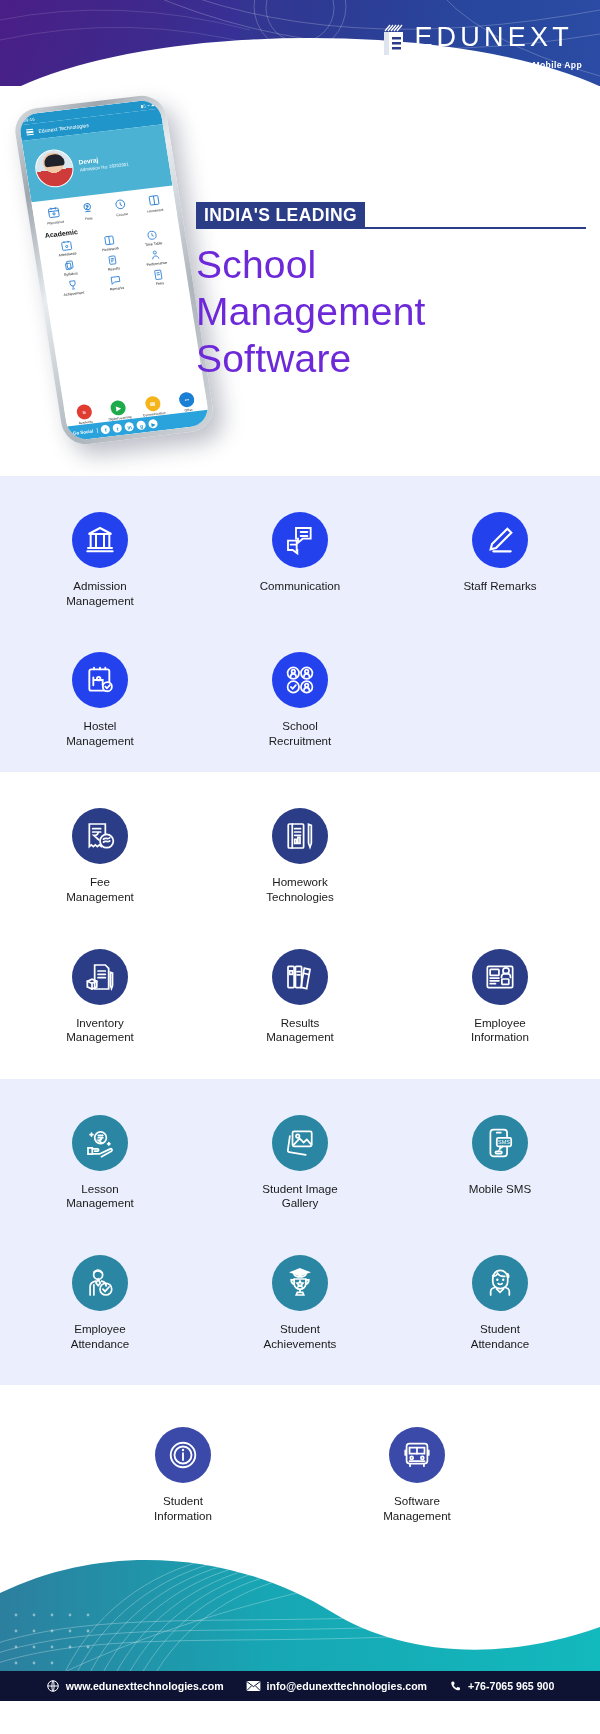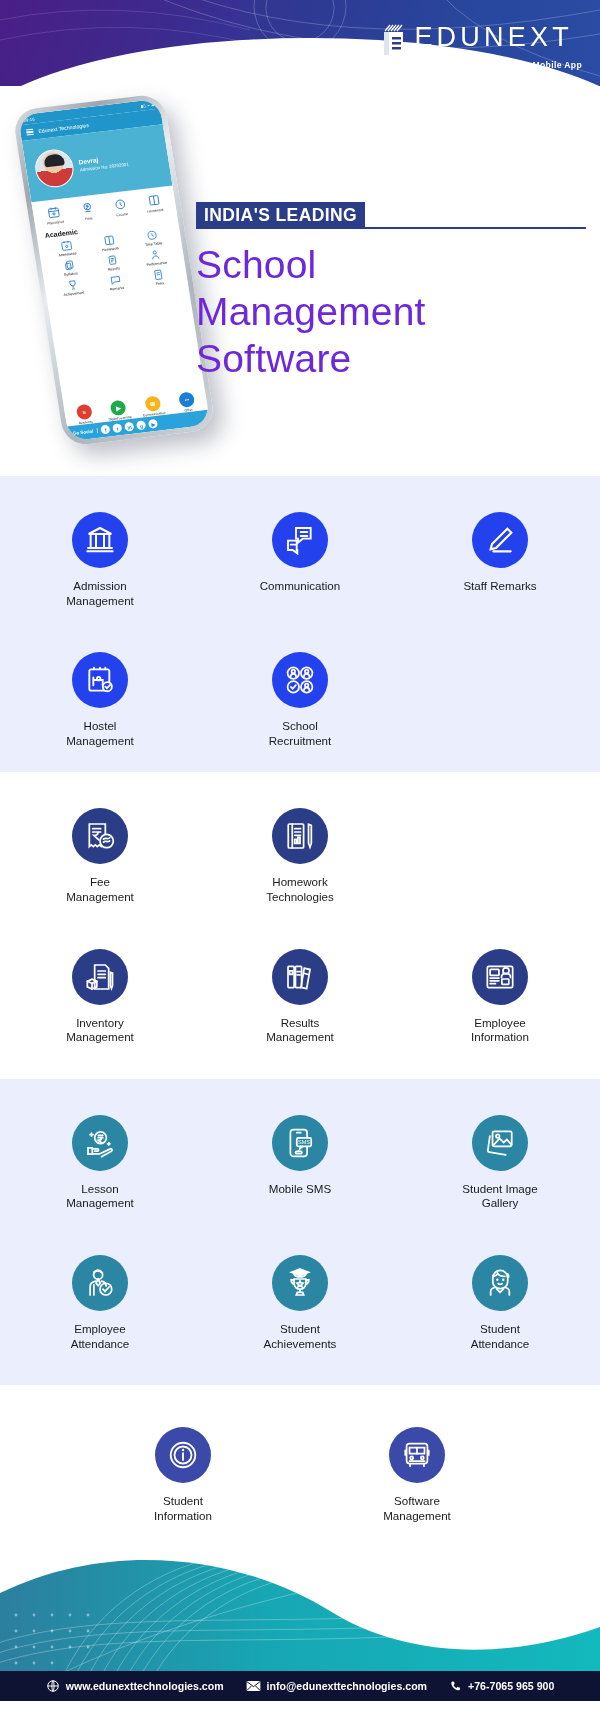--- a/index.html
+++ b/index.html
@@ -548,45 +548,45 @@
         </div>
         <div class="fcap">
           <div>Lesson</div>
           <div>Management</div>
         </div>
       </div>
 
       <div class="fcell">
         <div class="circle" style="background:#2a86a3">
           <svg width="32" height="32" viewBox="0 0 24 24" fill="none" stroke="#fff" stroke-width="1.3" stroke-linecap="round">
+            <rect x="6.4" y="3.2" width="14.4" height="11.4" rx="1.2"></rect>
+            <circle cx="10.3" cy="6.8" r="1.3"></circle>
+              <path d="M7.4 13.2l4.3-4.6 3 3 2.4-2.2 3.4 3.8"></path>
+            <path d="M4.4 6.8 2.9 17.4c-.1.8.4 1.4 1.1 1.5l12.3 2"></path>
+          </svg>
+        </div>
+        <div class="fcap">
+          <div>Student Image</div>
+          <div>Gallery</div>
+        </div>
+      </div>
+
+      <div class="fcell">
+        <div class="circle" style="background:#2a86a3">
+          <svg width="32" height="32" viewBox="0 0 24 24" fill="none" stroke="#fff" stroke-width="1.3" stroke-linecap="round">
             <rect x="4.8" y="2" width="12.5" height="20" rx="2.4"></rect>
               <path d="M9.6 4.3h3"></path>
               <rect x="8.6" y="18.3" width="4.8" height="1.6" rx=".8"></rect>
             <rect x="9.6" y="8.2" width="10.8" height="6.4" rx="1.2" fill="#2a86a3"></rect>
             <text x="15" y="12.9" font-size="4.2" fill="#fff" text-anchor="middle" font-family="Liberation Sans, sans-serif" stroke="none">SMS</text>
             <path d="M12.4 14.6l-.6 2 2.2-2"></path>
           </svg>
         </div>
         <div class="fcap">
           <div>Mobile SMS</div>
-        </div>
-      </div>
-
-      <div class="fcell">
-        <div class="circle" style="background:#2a86a3">
-          <svg width="32" height="32" viewBox="0 0 24 24" fill="none" stroke="#fff" stroke-width="1.3" stroke-linecap="round">
-            <rect x="6.4" y="3.2" width="14.4" height="11.4" rx="1.2"></rect>
-            <circle cx="10.3" cy="6.8" r="1.3"></circle>
-              <path d="M7.4 13.2l4.3-4.6 3 3 2.4-2.2 3.4 3.8"></path>
-            <path d="M4.4 6.8 2.9 17.4c-.1.8.4 1.4 1.1 1.5l12.3 2"></path>
-          </svg>
-        </div>
-        <div class="fcap">
-          <div>Student Image</div>
-          <div>Gallery</div>
         </div>
       </div>
     </div>
 
     <div class="frow" style="margin-top:44px">
       <div class="fcell">
         <div class="circle" style="background:#2a86a3">
           <svg width="32" height="32" viewBox="0 0 24 24" fill="none" stroke="#fff" stroke-width="1.3" stroke-linecap="round">
             <circle cx="10.6" cy="5.8" r="3.4"></circle>
               <path d="M7.6 3.8c2-1.4 4.4-1 6 .6"></path>

